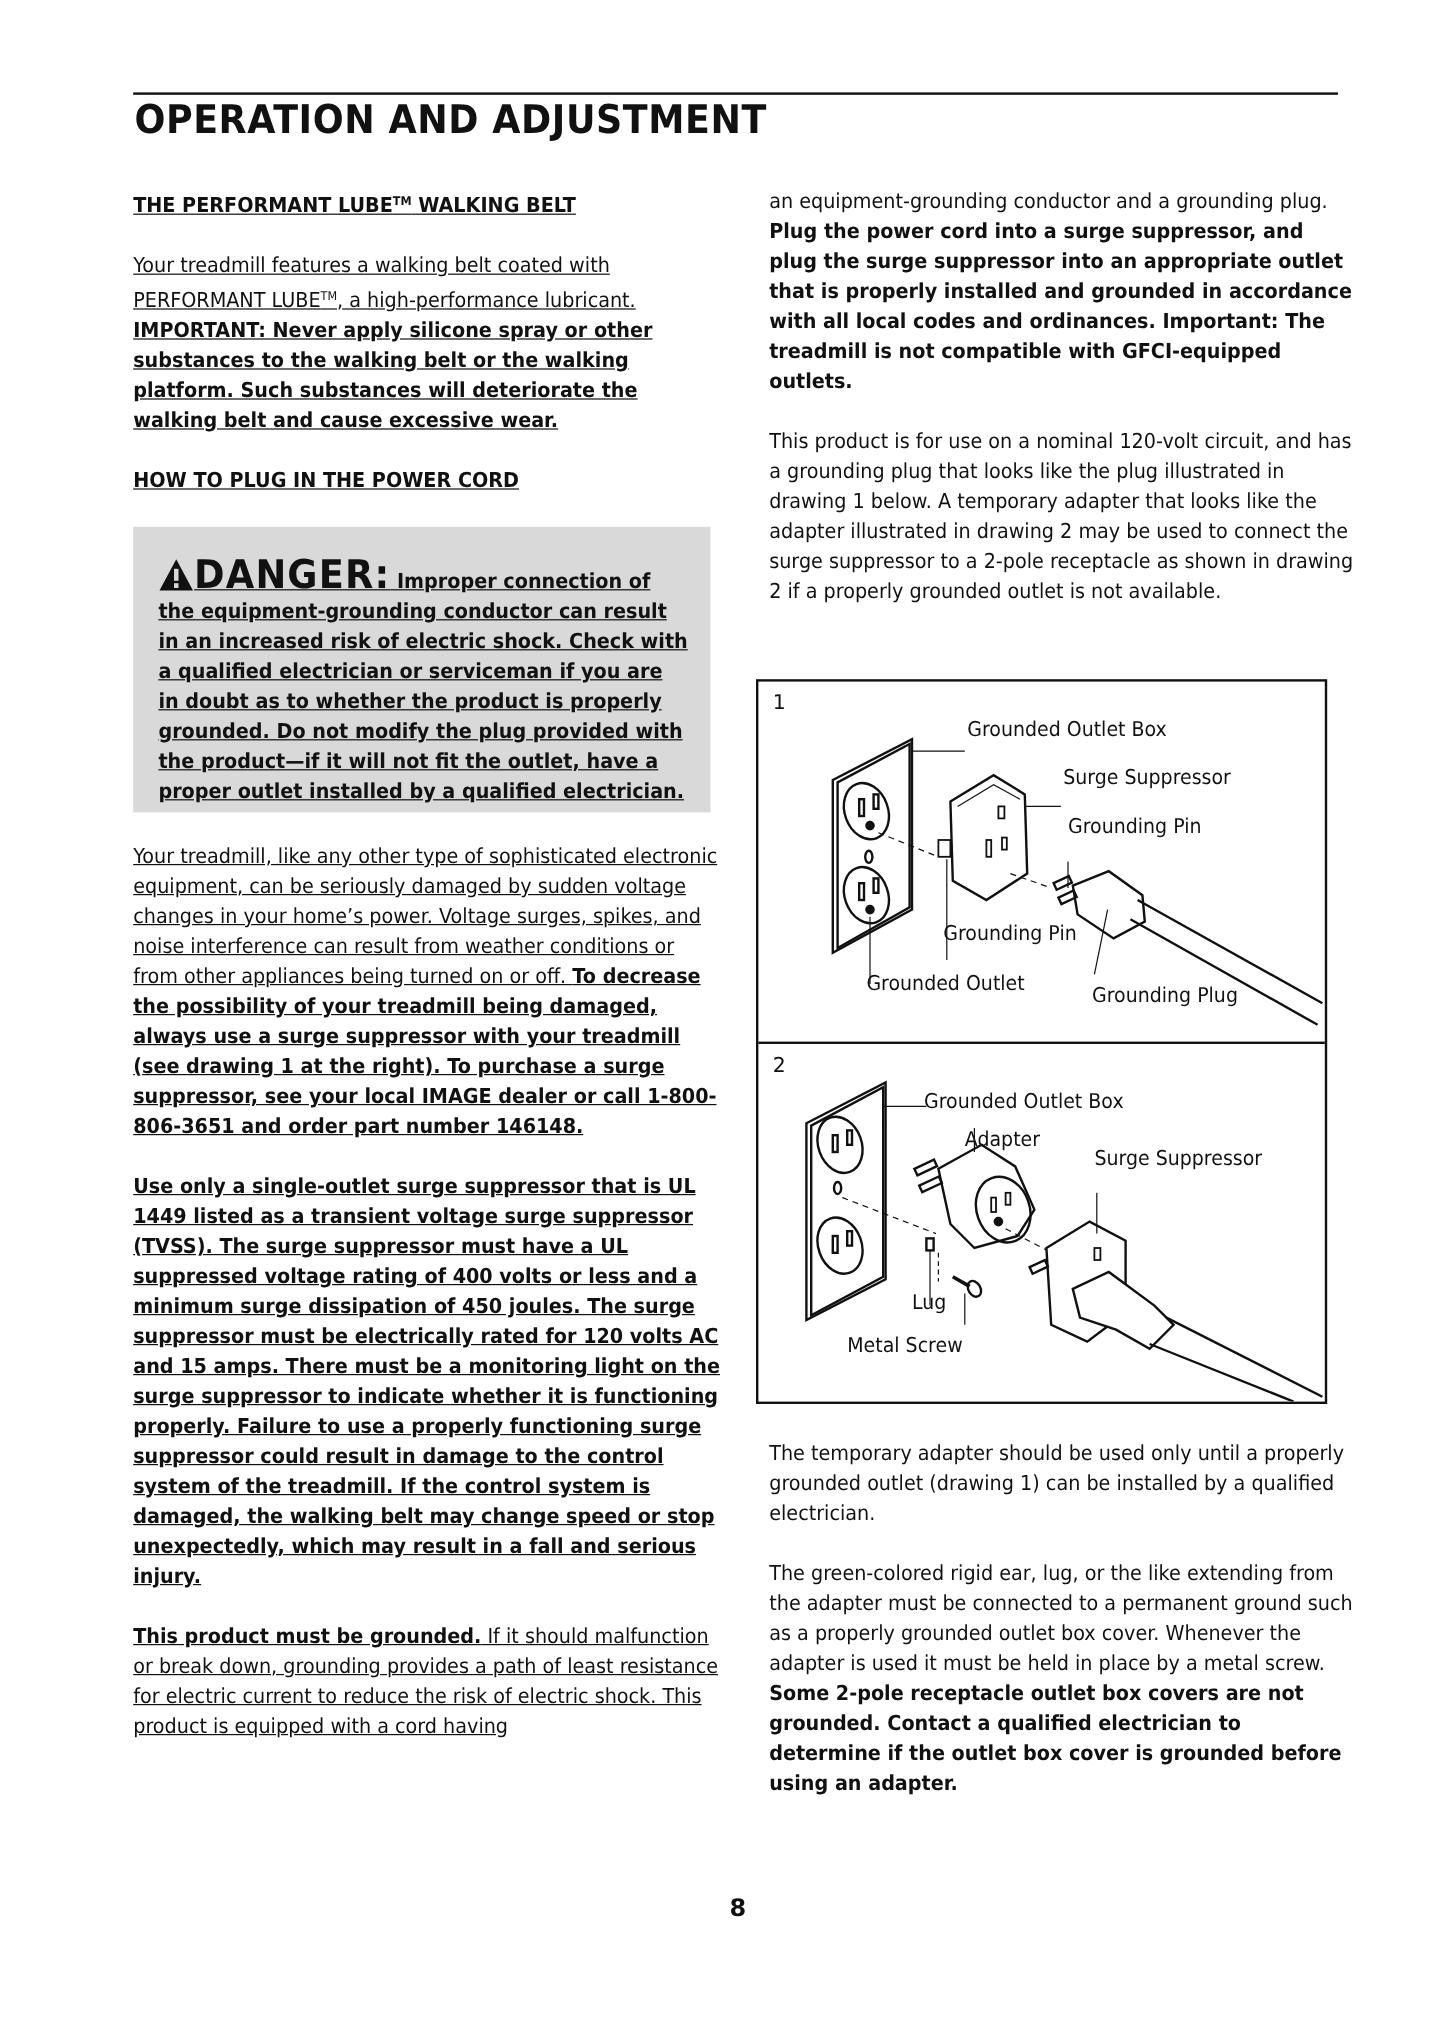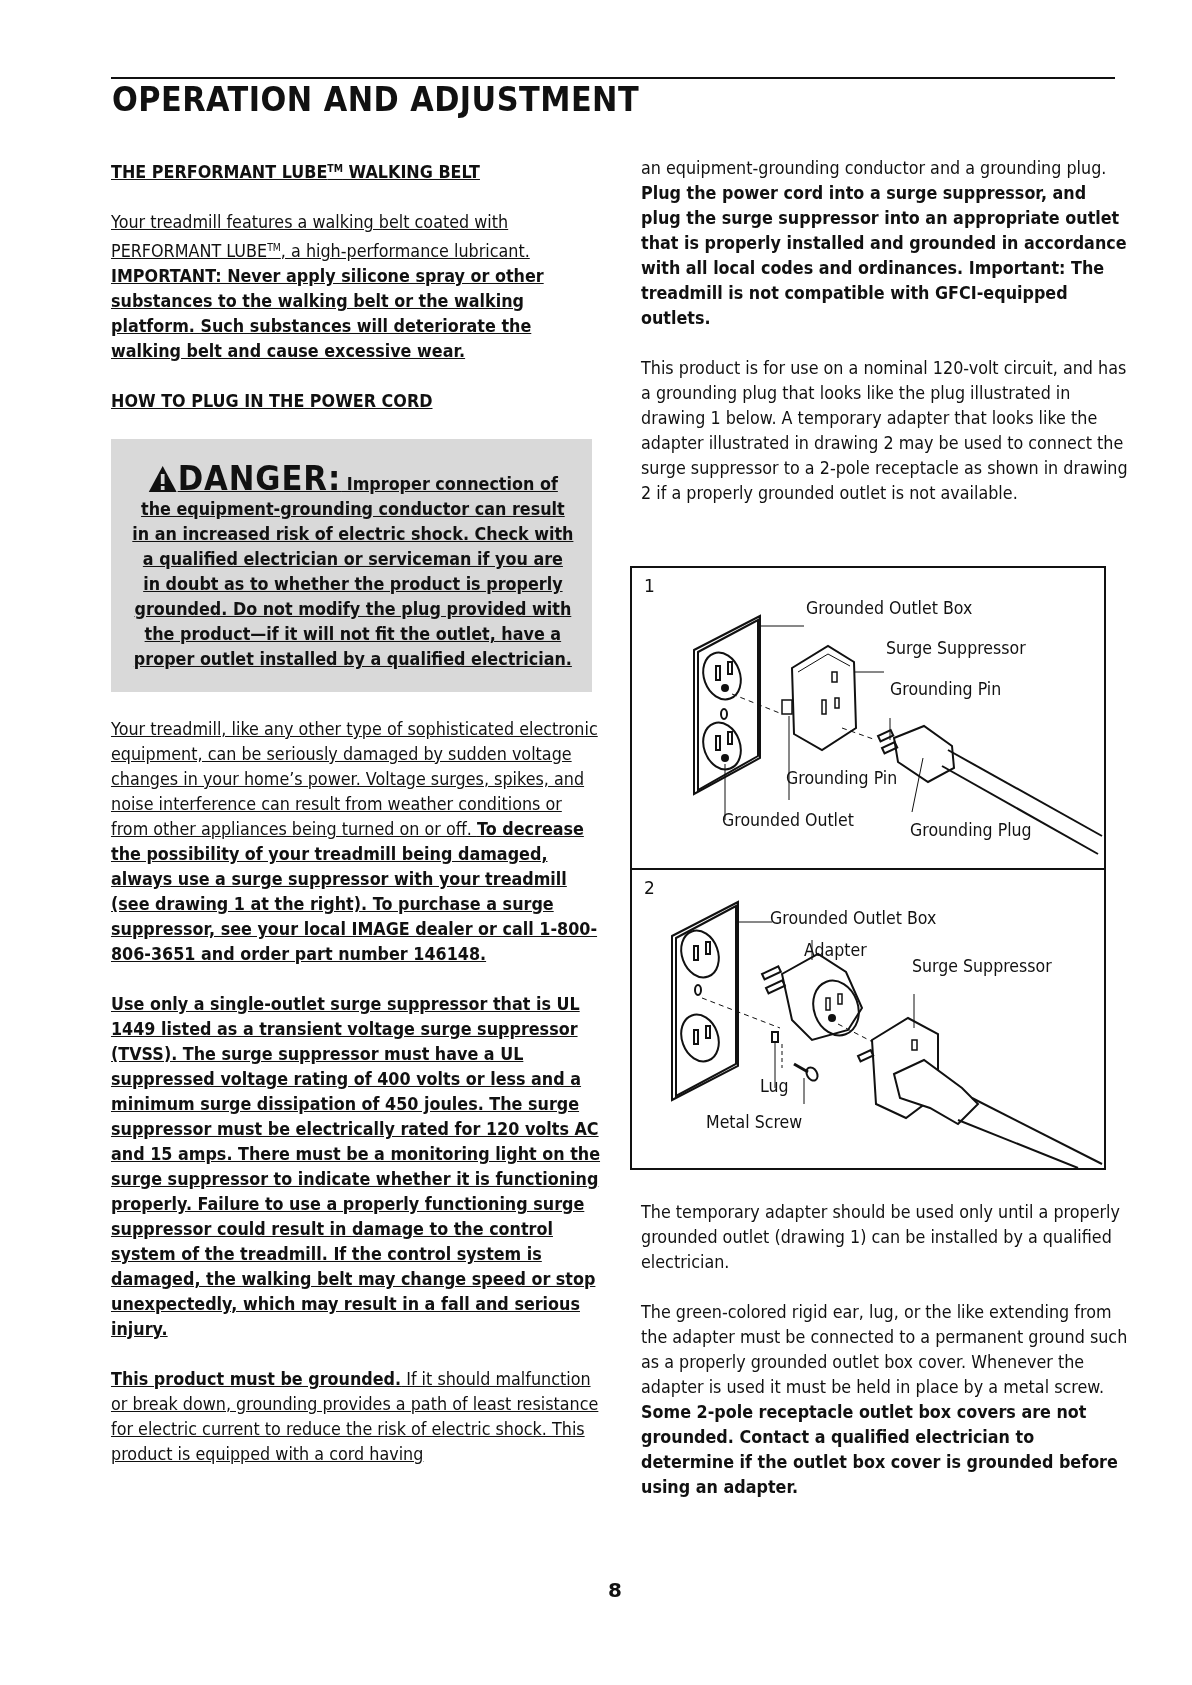--- a/index.html
+++ b/index.html
@@ -8,21 +8,21 @@
     .rule { position: absolute; left: 111px; top: 77px; width: 1004px; height: 2px; background: #111; }
     .title { position: absolute; left: 112px; top: 80px; font-size: 33px; font-weight: bold;
       letter-spacing: 0.5px; transform: scaleX(0.92); transform-origin: left top; margin: 0; }
     .col { position: absolute; width: 490px; font-size: 17.2px; line-height: 25px; }
     .col p { margin: 0 0 25px 0; transform: scaleX(0.93); transform-origin: left top; width: 527px; }
     .col b { font-weight: bold; }
     .left { left: 111px; top: 156px; text-decoration: underline; }
     .right { left: 602px; top: 156px; margin-left: 39px; }
     h3 { margin: 0 0 25px 0; font-size: 17.2px; font-weight: bold; transform: scaleX(0.93); transform-origin: left top; width: 530px; }
     sup.tm { font-size: 10px; vertical-align: 6px; }
-    .danger { background: #d9d9d9; margin: 0 0 25px 0; padding: 26px 20px 20px 21px; width: 440px; text-align: center; }
+    .danger { background: #d9d9d9; margin: 0 0 25px 0; padding: 26px 20px 4px 21px; width: 440px; }
     .danger .inner { font-weight: bold; transform: scaleX(0.93); transform-origin: left top; width: 475px; }
     .danger .word { font-size: 33px; letter-spacing: 1px; }
     .danger svg { vertical-align: -3px; }
     .figure { position: absolute; left: 630px; top: 566px; width: 476px; height: 604px;
       border: 2px solid #111; box-sizing: border-box; }
     .panel { position: absolute; left: 0; width: 100%; }
     .panel1 { top: 0; height: 300px; border-bottom: 2px solid #111; }
     .panel2 { top: 300px; height: 300px; }
     .pnum { position: absolute; left: 12px; font-size: 17px; }
     .lbl { position: absolute; font-size: 17px; white-space: nowrap; transform: scaleX(0.93); transform-origin: left top; }

